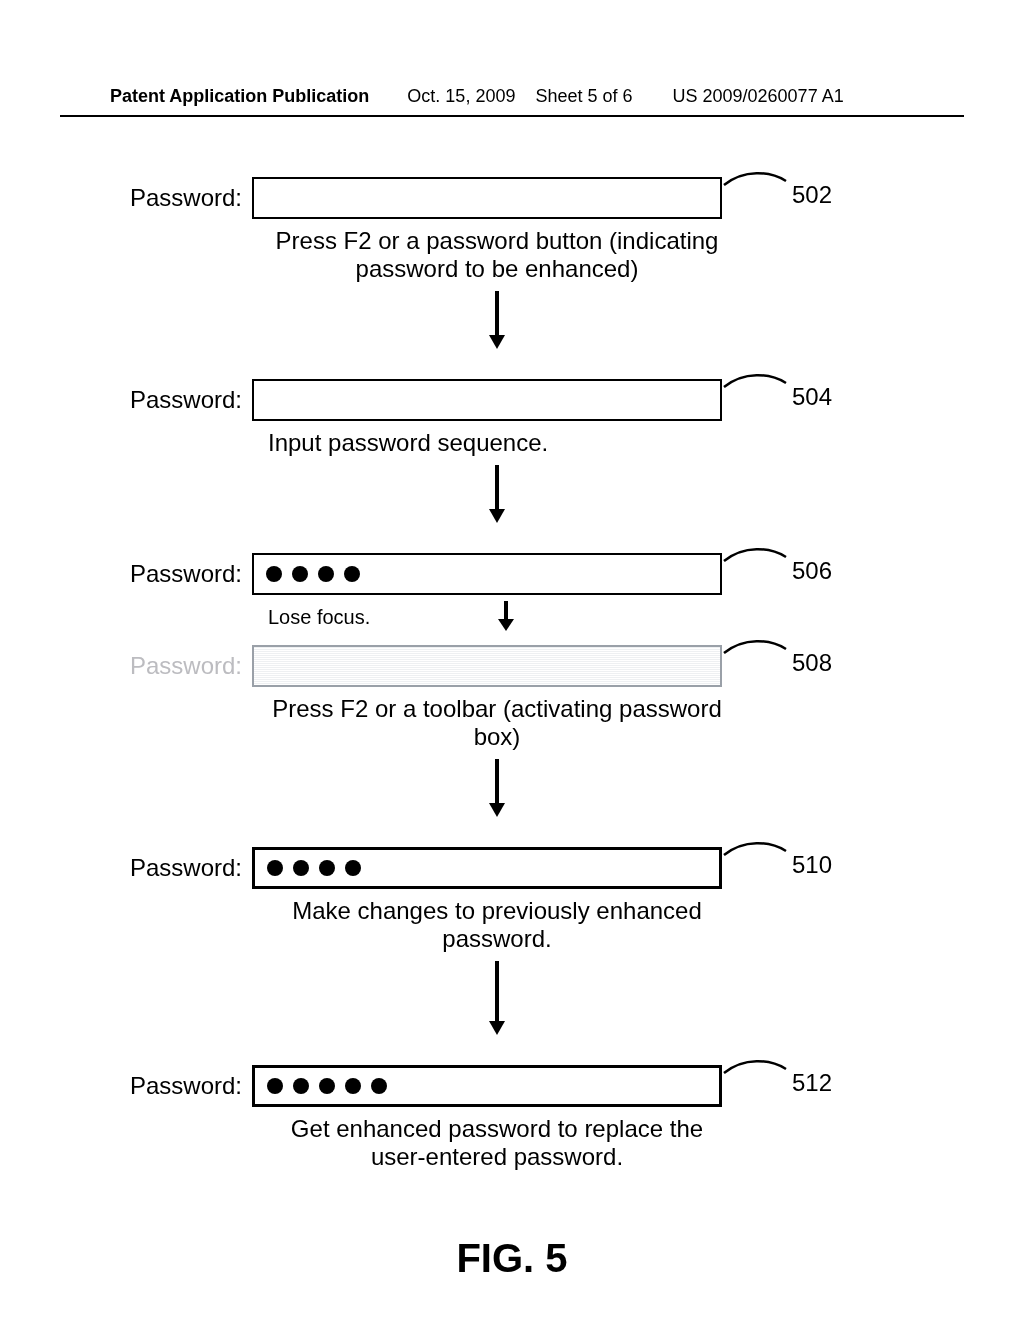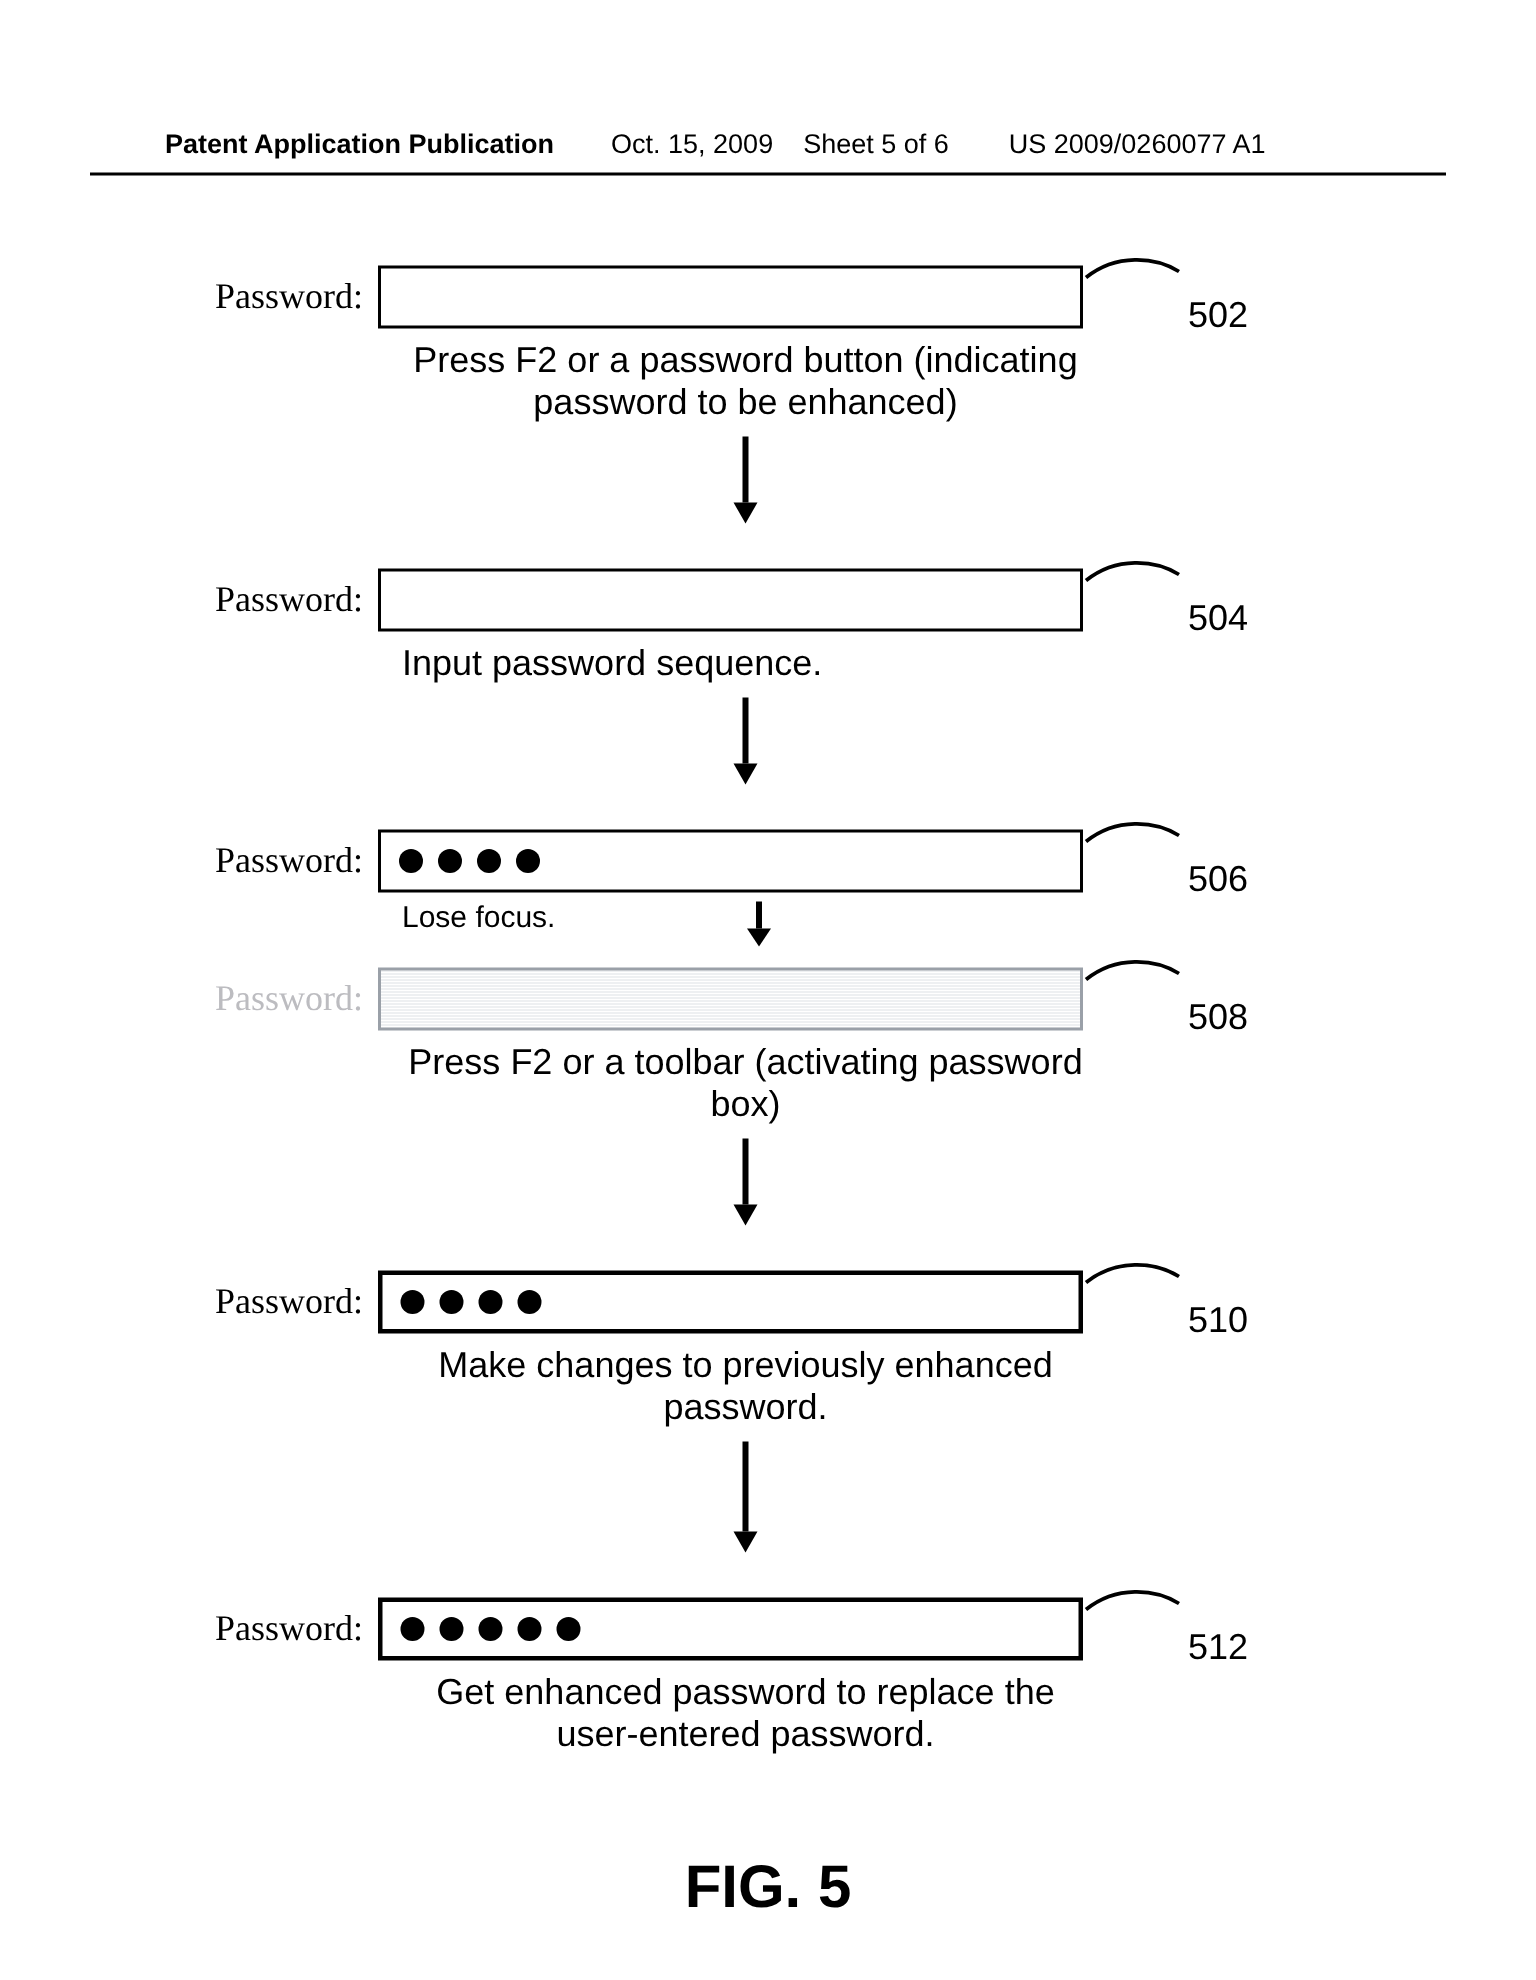--- a/index.html
+++ b/index.html
@@ -40,21 +40,20 @@
   .row {
     display: flex;
     align-items: center;
     position: relative;
   }
   .pw-label {
     width: 150px;
     text-align: right;
     font-size: 24px;
     padding-right: 10px;
-    font-family: Liberation Serif, serif;
   }
   .pw-label.faded { color: #bcbcc0; }
   .pw-box {
     width: 470px;
     height: 42px;
     border: 2px solid #000;
     background: #fff;
     display: flex;
     align-items: center;
     padding-left: 12px;
@@ -79,21 +78,21 @@
   }
   .callout svg {
     position: absolute;
     top: -4px;
     left: 0;
     overflow: visible;
   }
   .callout-label {
     position: absolute;
     left: 70px;
-    top: 20px;
+    top: 4px;
     font-size: 24px;
   }
 
   .caption {
     margin-left: 160px;
     width: 470px;
     text-align: center;
     font-size: 24px;
     margin-top: 8px;
   }
@@ -176,21 +175,21 @@
         <span class="dot"></span>
         <span class="dot"></span>
       </div>
       <div class="callout">
         <svg width="70" height="50">
           <path d="M2 12 C 22 -4, 48 -2, 64 8" stroke="#000" stroke-width="2.5" fill="none"></path>
         </svg>
         <span class="callout-label">506</span>
       </div>
     </div>
-    <div style="margin-left:160px; width:470px; display:flex; align-items:flex-start;">
+    <div style="margin-left:160px; width:470px; display:flex; align-items:center;">
       <span style="font-size:20px; padding-left:6px; padding-top:6px;">Lose focus.</span>
       <span style="flex:1; text-align:center;">
         <svg width="24" height="34" style="vertical-align:top; margin-top:4px;">
           <line x1="12" y1="2" x2="12" y2="20" stroke="#000" stroke-width="4"></line>
           <polygon points="4,20 20,20 12,32" fill="#000"></polygon>
         </svg>
       </span>
       <span style="width:90px;"></span>
     </div>
   </div>

